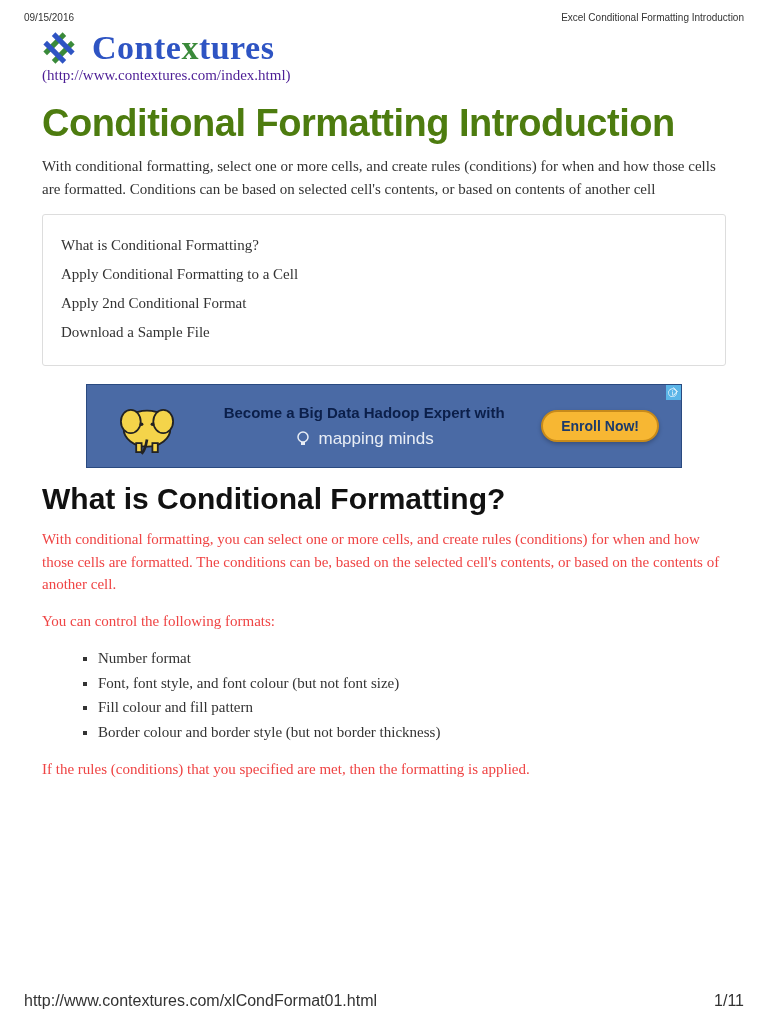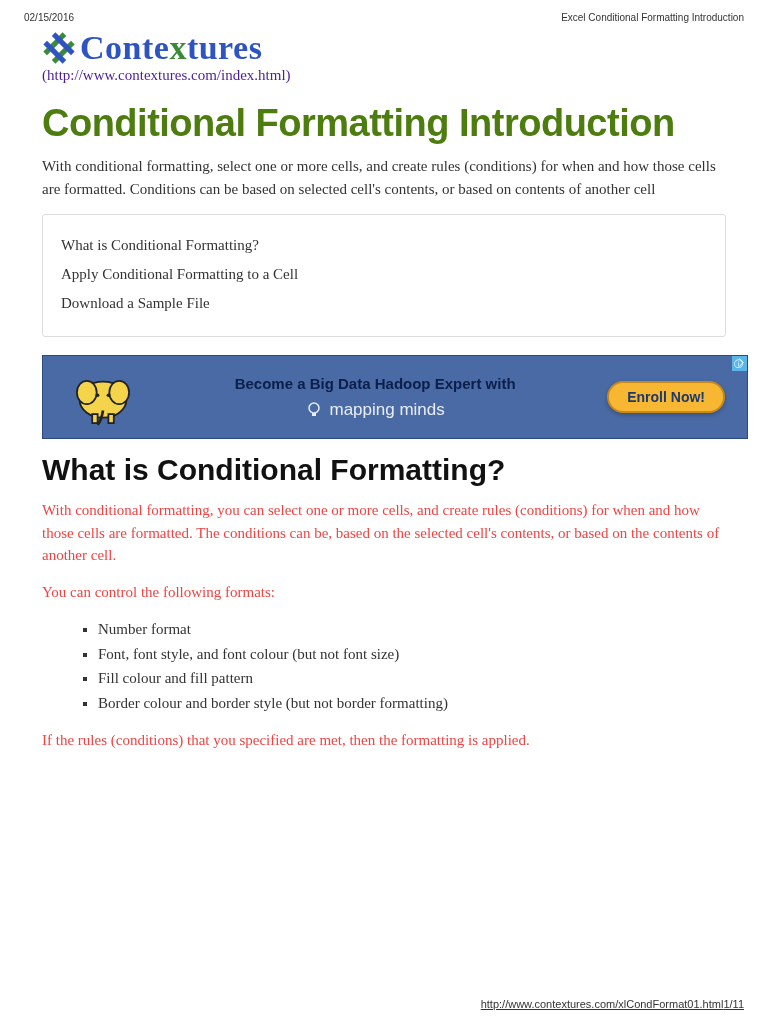--- a/index.html
+++ b/index.html
@@ -23,21 +23,21 @@
   }
   .content {
     padding: 0 42px;
   }
   .logo-area {
     margin-top: 2px;
   }
   .logo {
     display: flex;
     align-items: center;
-    gap: 4px;
+    gap: 16px;
   }
   .logo-icon {
     width: 34px;
     height: 34px;
     display: inline-block;
   }
   .logo-text {
     font-family: Georgia, serif;
     font-size: 34px;
     color: #2e54c3;
@@ -73,21 +73,21 @@
     padding: 16px 18px 18px 18px;
     margin-bottom: 18px;
   }
   .toc-item {
     font-family: Georgia, serif;
     font-size: 15px;
     color: #333;
     padding: 6px 0;
   }
   .ad-banner {
-    width: 706px;
+    width: 596px;
     height: 84px;
     margin: 0 auto 14px auto;
     background: linear-gradient(180deg, #4a6aa5 0%, #4a6aa5 100%);
     border: 1px solid #2a4a80;
     position: relative;
     display: flex;
     align-items: center;
   }
   .ad-corner {
     position: absolute;
@@ -180,32 +180,31 @@
     color: #333;
     padding: 1px 0;
     list-style-type: square;
   }
   .footer-bottom {
     position: absolute;
     bottom: 14px;
     left: 24px;
     right: 24px;
     display: flex;
-    justify-content: flex-end;
-    font-family: Arial, sans-serif;
-    font-size: 11px;
-    color: #333;
-    text-decoration: underline;
+    justify-content: space-between;
+    font-family: Arial, sans-serif;
+    font-size: 16px;
+    color: #333;
   }
 </style>
 </head>
 <body>
 
 <div class="header-top">
-  <span>02/15/2016</span>
+  <span>09/15/2016</span>
   <span>Excel Conditional Formatting Introduction</span>
 </div>
 
 <div class="content">
 
   <div class="logo-area">
     <a class="logo">
       <span class="logo-icon">
         <svg viewBox="0 0 40 40" width="34" height="34">
           <g transform="rotate(45 20 20)">
@@ -221,20 +220,21 @@
     <div class="url-line">(http://www.contextures.com/index.html)</div>
   </div>
 
   <h1 class="page-title">Conditional Formatting Introduction</h1>
 
   <p class="intro">With conditional formatting, select one or more cells, and create rules (conditions) for when and how those cells are formatted. Conditions can be based on selected cell's contents, or based on contents of another cell</p>
 
   <div class="toc">
     <div class="toc-item">What is Conditional Formatting?</div>
     <div class="toc-item">Apply Conditional Formatting to a Cell</div>
+    <div class="toc-item">Apply 2nd Conditional Format</div>
     <div class="toc-item">Download a Sample File</div>
   </div>
 
   <div class="ad-banner">
     <div class="ad-corner"></div>
     <div class="ad-elephant">
       <svg viewBox="0 0 80 70" width="72" height="64">
         <ellipse cx="40" cy="38" rx="26" ry="20" fill="#f4d44a" stroke="#222" stroke-width="2"></ellipse>
         <ellipse cx="22" cy="30" rx="11" ry="13" fill="#f4d44a" stroke="#222" stroke-width="2"></ellipse>
         <ellipse cx="58" cy="30" rx="11" ry="13" fill="#f4d44a" stroke="#222" stroke-width="2"></ellipse>
@@ -260,21 +260,21 @@
 
   <h2 class="section-title">What is Conditional Formatting?</h2>
 
   <p class="body-para">With conditional formatting, you can select one or more cells, and create rules (conditions) for when and how those cells are formatted. The conditions can be, based on the selected cell's contents, or based on the contents of another cell.</p>
   <p class="body-para">You can control the following formats:</p>
 
   <ul class="formats">
     <li>Number format</li>
     <li>Font, font style, and font colour (but not font size)</li>
     <li>Fill colour and fill pattern</li>
-    <li>Border colour and border style (but not border formatting)</li>
+    <li>Border colour and border style (but not border thickness)</li>
   </ul>
 
   <p class="body-para">If the rules (conditions) that you specified are met, then the formatting is applied.</p>
 
 </div>
 
 <div class="footer-bottom">
   <span>http://www.contextures.com/xlCondFormat01.html</span>
   <span>1/11</span>
 </div>

